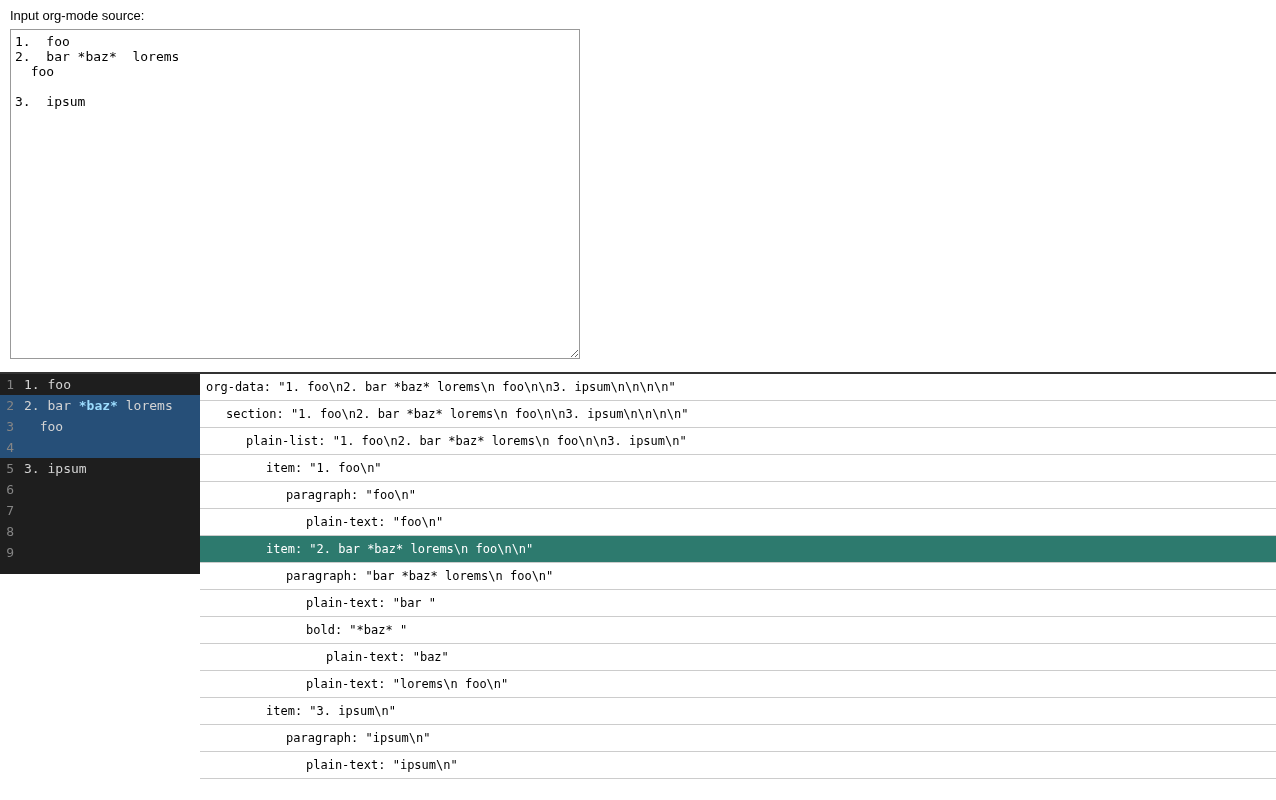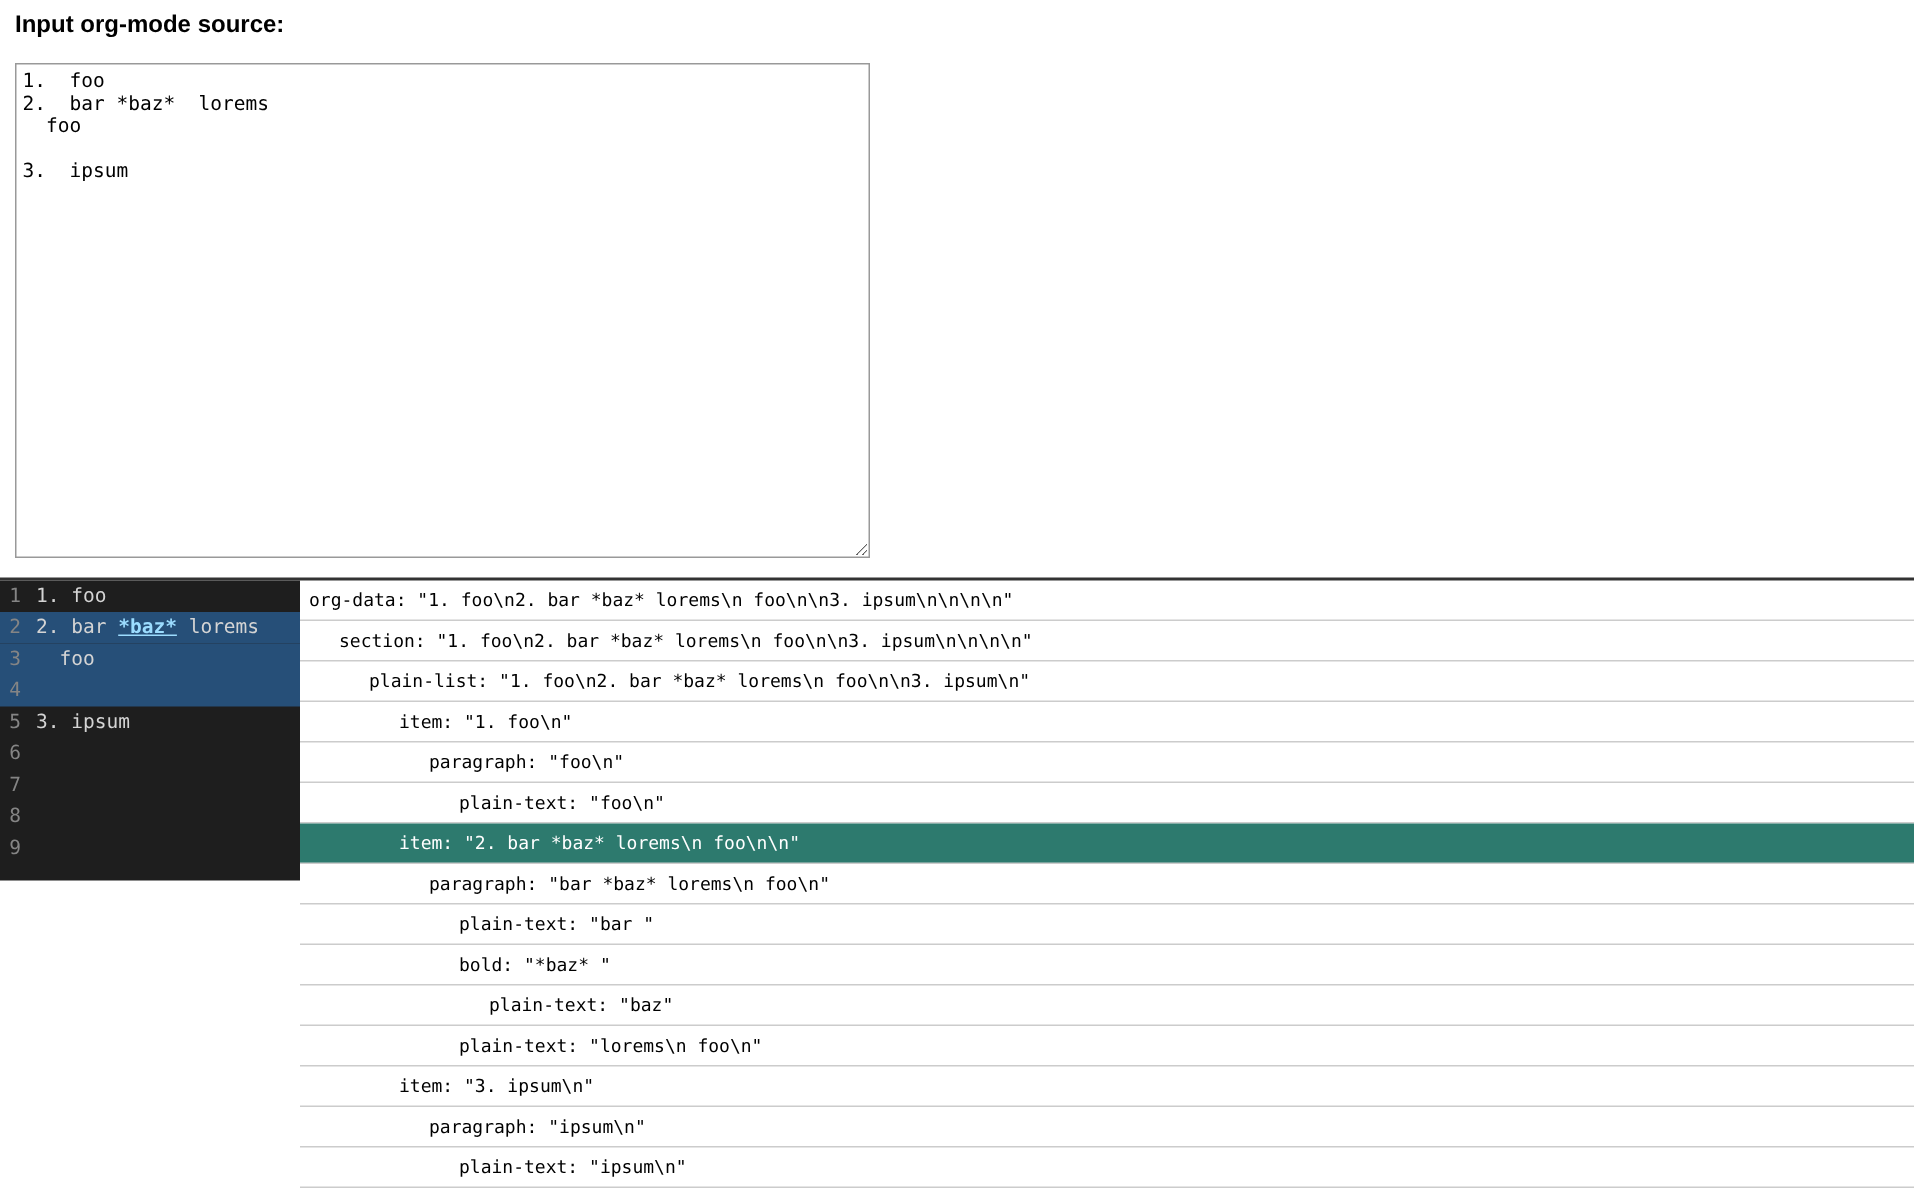--- a/index.html
+++ b/index.html
@@ -9,23 +9,23 @@
       background: #fff;
       color: #000;
     }
 
     
     .top-section {
       padding: 8px 10px 10px 10px;
       border-bottom: 2px solid #333;
     }
     .page-title {
-      font-size: 16px;
-      font-weight: bold;
-      margin-bottom: 16px;
+      font-size: 13px;
+      font-weight: normal;
+      margin-bottom: 6px;
     }
     .input-textarea {
       width: 570px;
       height: 330px;
       border: 1px solid #999;
       resize: both;
       font-family: monospace;
       font-size: 13px;
       padding: 4px;
       color: #000;
@@ -133,21 +133,21 @@
 
 <div class="bottom-section">
 
   <div class="code-panel" id="code-panel">
   <div class="code-line">
         <span class="line-num">1</span>
         <span class="line-content">1. foo</span>
       </div>
       <div class="code-line highlight-2">
         <span class="line-num">2</span>
-        <span class="line-content">2. bar <span style="color:#9cdcfe;font-weight:bold;text-decoration:underline;">*baz*</span> lorems</span>
+        <span class="line-content">2. bar <span style="color:#9cdcfe;font-weight:bold;">*baz*</span> lorems</span>
       </div>
       <div class="code-line highlight-3">
         <span class="line-num">3</span>
         <span class="line-content">  foo</span>
       </div>
       <div class="code-line highlight-4">
         <span class="line-num">4</span>
         <span class="line-content"></span>
       </div>
       <div class="code-line">

